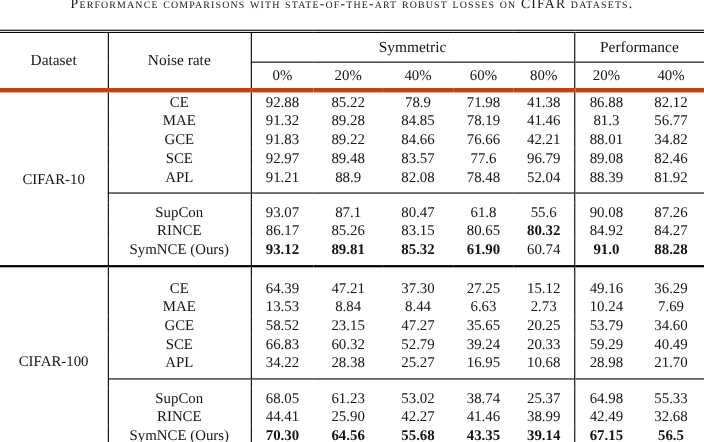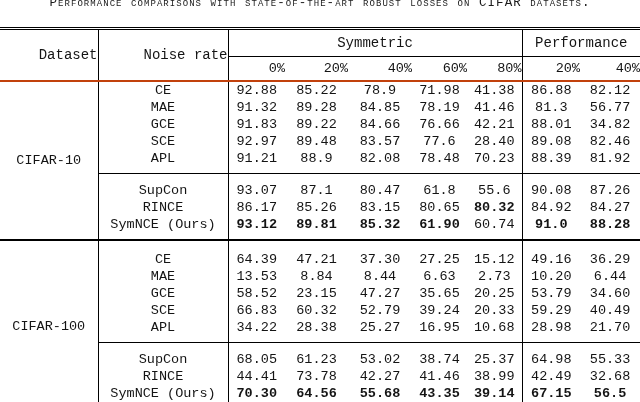--- a/index.html
+++ b/index.html
@@ -4,21 +4,21 @@
 <style>
   html, body { margin: 0; padding: 0; }
   body {
     width: 640px; height: 402px;
     background: #ffffff;
     color: #141414;
     font-family: "Liberation Serif", "DejaVu Serif", serif;
     overflow: hidden;
     position: relative;
   }
-  .page { position: absolute; top: 0; left: 0; width: 516px; height: 402px; font-family: Liberation Mono, monospace; }
+  .page { position: absolute; top: 0; left: 0; width: 516px; height: 402px; }
 
   .caption {
     position: absolute;
     top: -4px; left: 0;
     width: 640px;
     text-align: center;
     font-variant: small-caps;
     font-size: 12.5px;
     line-height: 14px;
     letter-spacing: 1.05px;
@@ -49,21 +49,21 @@
   .c-m  { border-left: 1px solid #000; border-right: 1px solid #000; }
   .bl   { border-left: 1px solid #000; }
 
   
   .dbl { border-top: 3px double #000; }
 
   
   tr.hdr-groups th { height: 26px; line-height: 25px; font-size: 14px; vertical-align: middle; }
   .cmid { border-bottom: 1px solid #000; }
   tr.hdr-rates th { height: 23px; line-height: 22px; font-size: 13.5px; vertical-align: middle; }
-  .hb { border-bottom: 2px solid #c2410c; text-align: right; }
+  .hb { border-bottom: 4px solid #c2410c; }
 
   
   tbody td { height: 17px; }
   .ds-label { vertical-align: middle; }
   .b { font-weight: bold; }
   .pb { padding-bottom: 6px; }
 
   
   td.cl { height: 8px; border-top: 1px solid #000; }
 
@@ -140,31 +140,31 @@
           <td>42.21</td>
           <td class="bl">88.01</td>
           <td>34.82</td>
         </tr>
         <tr>
           <td class="c-m">SCE</td>
           <td>92.97</td>
           <td>89.48</td>
           <td>83.57</td>
           <td>77.6</td>
-          <td>28.40</td>
+          <td>96.79</td>
           <td class="bl">89.08</td>
           <td>82.46</td>
         </tr>
         <tr>
           <td class="c-m pb">APL</td>
           <td class="pb">91.21</td>
           <td class="pb">88.9</td>
           <td class="pb">82.08</td>
           <td class="pb">78.48</td>
-          <td class="pb">70.23</td>
+          <td class="pb">52.04</td>
           <td class="bl pb">88.39</td>
           <td class="pb">81.92</td>
         </tr>
         <tr>
           <td class="cl c-m"></td>
           <td class="cl"></td>
           <td class="cl"></td>
           <td class="cl"></td>
           <td class="cl"></td>
           <td class="cl"></td>
@@ -223,22 +223,22 @@
           <td class="bl">49.16</td>
           <td>36.29</td>
         </tr>
         <tr>
           <td class="c-m">MAE</td>
           <td>13.53</td>
           <td>8.84</td>
           <td>8.44</td>
           <td>6.63</td>
           <td>2.73</td>
-          <td class="bl">10.20</td>
-          <td>6.44</td>
+          <td class="bl">10.24</td>
+          <td>7.69</td>
         </tr>
         <tr>
           <td class="c-m">GCE</td>
           <td>58.52</td>
           <td>23.15</td>
           <td>47.27</td>
           <td>35.65</td>
           <td>20.25</td>
           <td class="bl">53.79</td>
           <td>34.60</td>
@@ -279,21 +279,21 @@
           <td>61.23</td>
           <td>53.02</td>
           <td>38.74</td>
           <td>25.37</td>
           <td class="bl">64.98</td>
           <td>55.33</td>
         </tr>
         <tr>
           <td class="c-m">RINCE</td>
           <td>44.41</td>
-          <td>73.78</td>
+          <td>25.90</td>
           <td>42.27</td>
           <td>41.46</td>
           <td>38.99</td>
           <td class="bl">42.49</td>
           <td>32.68</td>
         </tr>
         <tr>
           <td class="c-m bb">SymNCE (Ours)</td>
           <td class="bb b">70.30</td>
           <td class="bb b">64.56</td>

